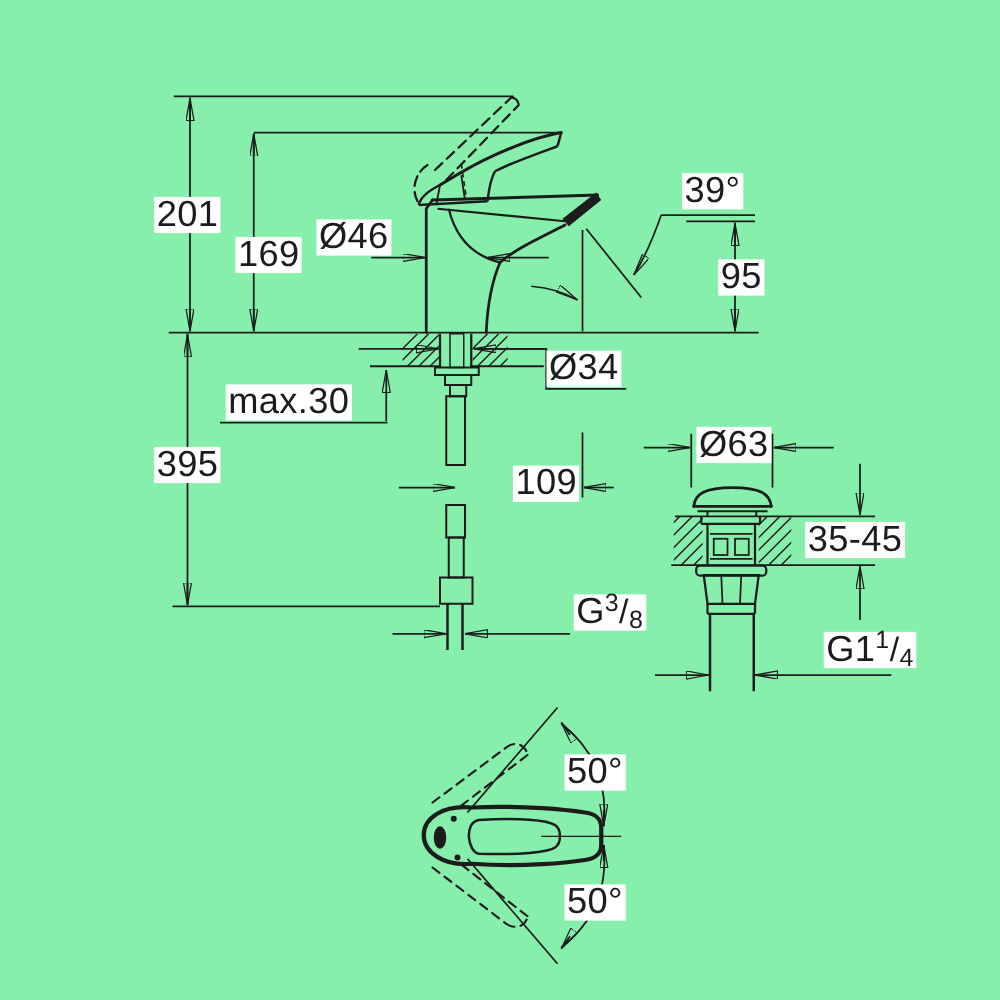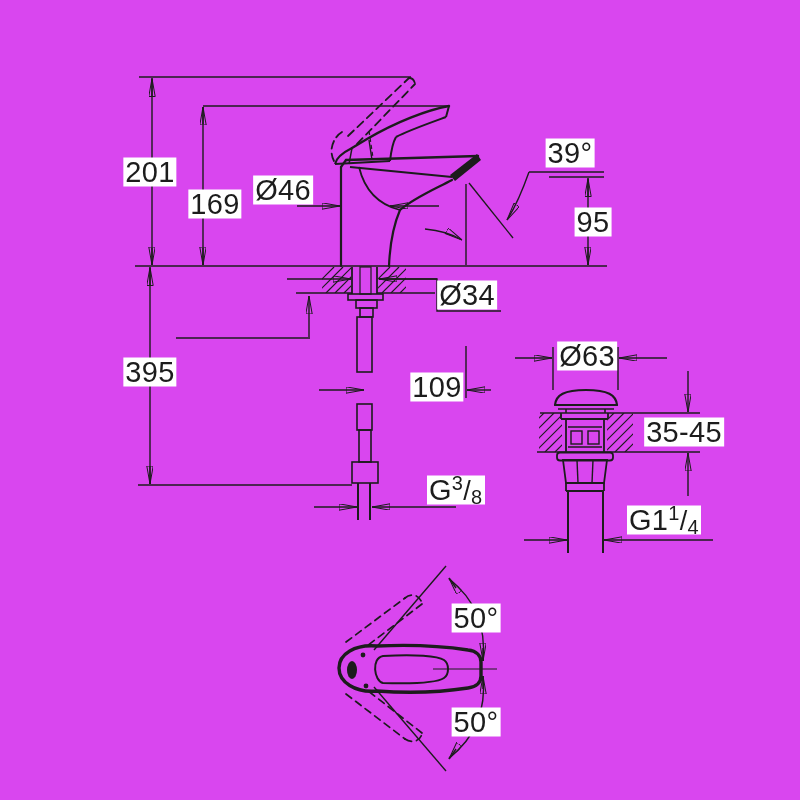--- a/index.html
+++ b/index.html
@@ -1,36 +1,36 @@
 <!DOCTYPE html>
 <html><head>
 <meta charset="utf-8">
 <style>
   html,body{margin:0;padding:0;background:#fff;}
-  .stage{position:relative;width:800px;height:800px;background:#d946ef;overflow:hidden;
+  .stage{position:relative;width:800px;height:800px;background:#86efac;overflow:hidden;
          font-family:"Liberation Sans", sans-serif;color:#1c1c1c;}
   svg{position:absolute;left:0;top:0;}
   svg line, svg path, svg polyline, svg rect, svg circle{stroke:#1c1c1c;fill:none;}
   .w14{stroke-width:1.4;}
   .w12{stroke-width:1.2;}
   .w10{stroke-width:1;}
   .w16{stroke-width:1.6;}
   .w18{stroke-width:1.8;}
   .w20{stroke-width:2;}
   .w22{stroke-width:2.2;stroke-linejoin:round;stroke-linecap:round;}
   .w24{stroke-width:2.4;stroke-linejoin:round;stroke-linecap:round;}
   .w34{stroke-width:3.4;stroke-linejoin:round;}
   .hatch{stroke-width:1.2;}
   .dash{stroke-dasharray:8 5;stroke-width:1.8;stroke-linecap:round;}
   .dash2{stroke-dasharray:7 5;stroke-width:1.7;stroke-linecap:round;}
   .dash3{stroke-dasharray:4 3;stroke-width:1.3;}
   .solid{fill:#1c1c1c;stroke:none;}
   .lbl{position:absolute;transform:translate(-50%,-50%);font-size:29px;line-height:1;
        white-space:nowrap;background:#fff;padding:0 2px;letter-spacing:0.3px;}
-  .lbl-left{transform:translate(0,-50%);}
+  .lbl-left{transform:translate(0,-50%);margin-left:32px;}
   .fr-sup{font-size:20px;position:relative;top:-10px;}
   .fr-slash{font-size:27px;}
   .fr-sub{font-size:20px;position:relative;top:4px;}
 </style>
 </head>
 <body>
 
 <div class="stage">
 <svg width="800" height="800" viewBox="0 0 800 800">
   <defs>
@@ -233,20 +233,21 @@
     </g>
   </g>
 </svg>
 
 <div class="lbl" style="left:150px;top:172px;">201</div>
 <div class="lbl" style="left:215px;top:184px;margin-top:20px;">169</div>
 <div class="lbl" style="left:283px;top:190px;">Ø46</div>
 <div class="lbl" style="left:570px;top:153px;">39°</div>
 <div class="lbl" style="left:593px;top:222px;">95</div>
 <div class="lbl" style="left:467px;top:295px;">Ø34</div>
+<div class="lbl" style="left:231px;top:322px;">max.30</div>
 <div class="lbl" style="left:150px;top:372px;">395</div>
 <div class="lbl" style="left:413px;top:387px;margin-left:24px;">109</div>
 <div class="lbl" style="left:587px;top:356px;">Ø63</div>
 <div class="lbl" style="left:684px;top:432px;">35-45</div>
 <div class="lbl lbl-left" style="left:427px;top:490px;"><span>G</span><span class="fr-sup">3</span><span class="fr-slash">/</span><span class="fr-sub">8</span></div>
 <div class="lbl lbl-left" style="left:627px;top:520px;"><span>G1</span><span class="fr-sup">1</span><span class="fr-slash">/</span><span class="fr-sub">4</span></div>
 <div class="lbl" style="left:476px;top:618px;">50°</div>
 <div class="lbl" style="left:476px;top:722px;">50°</div>
 </div>
 

